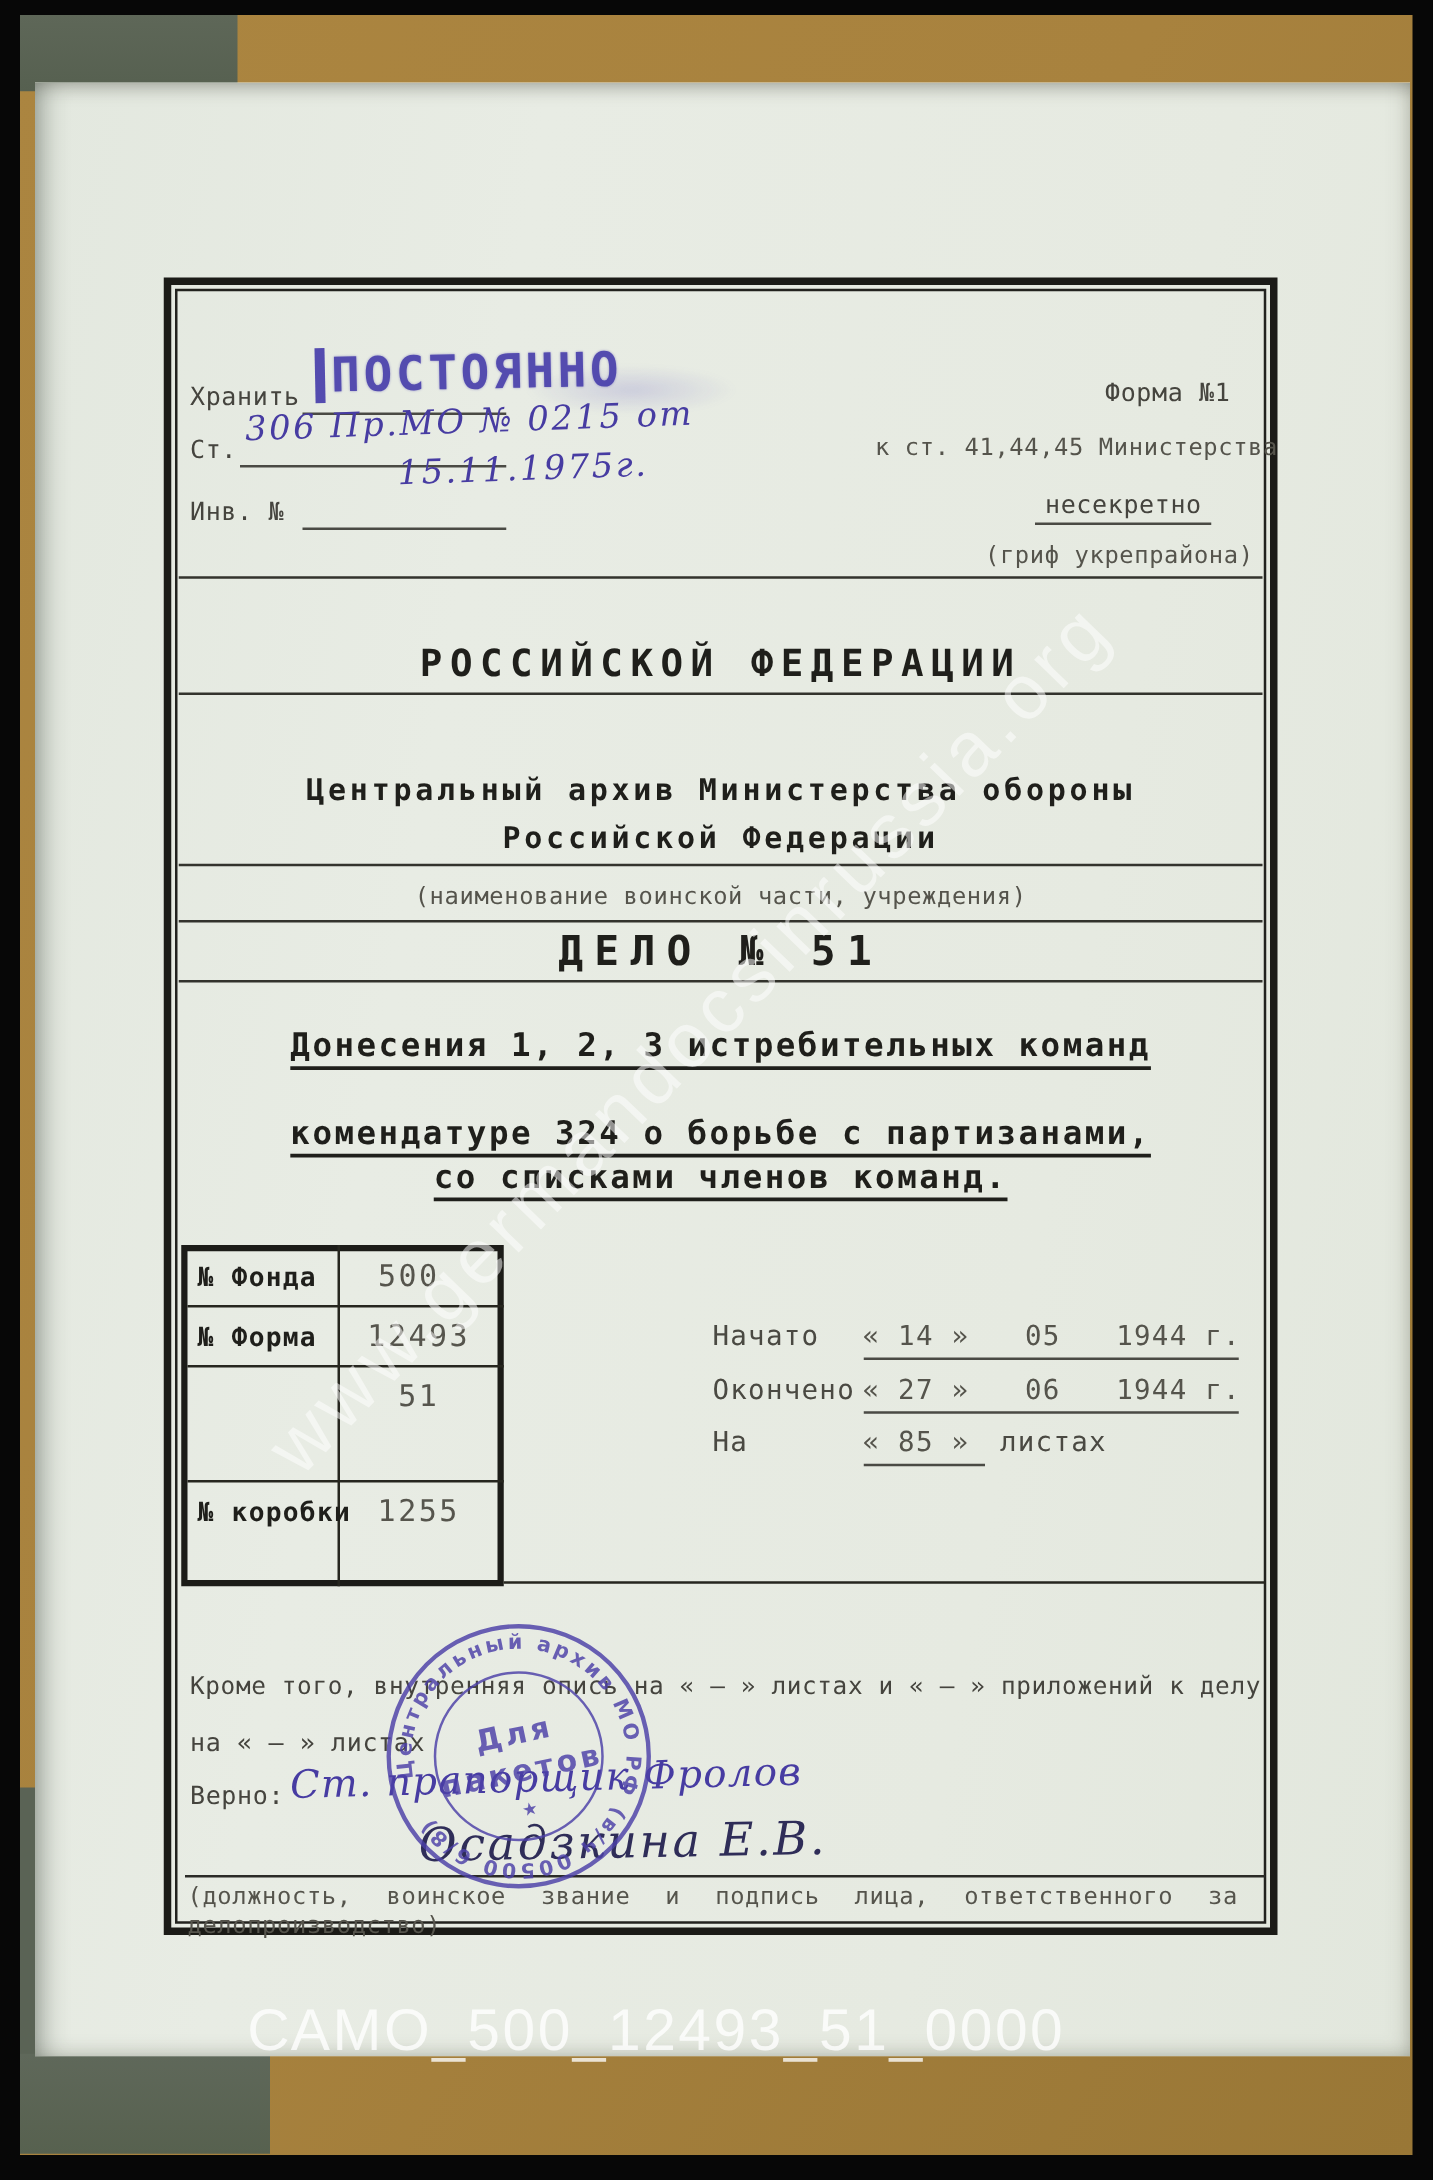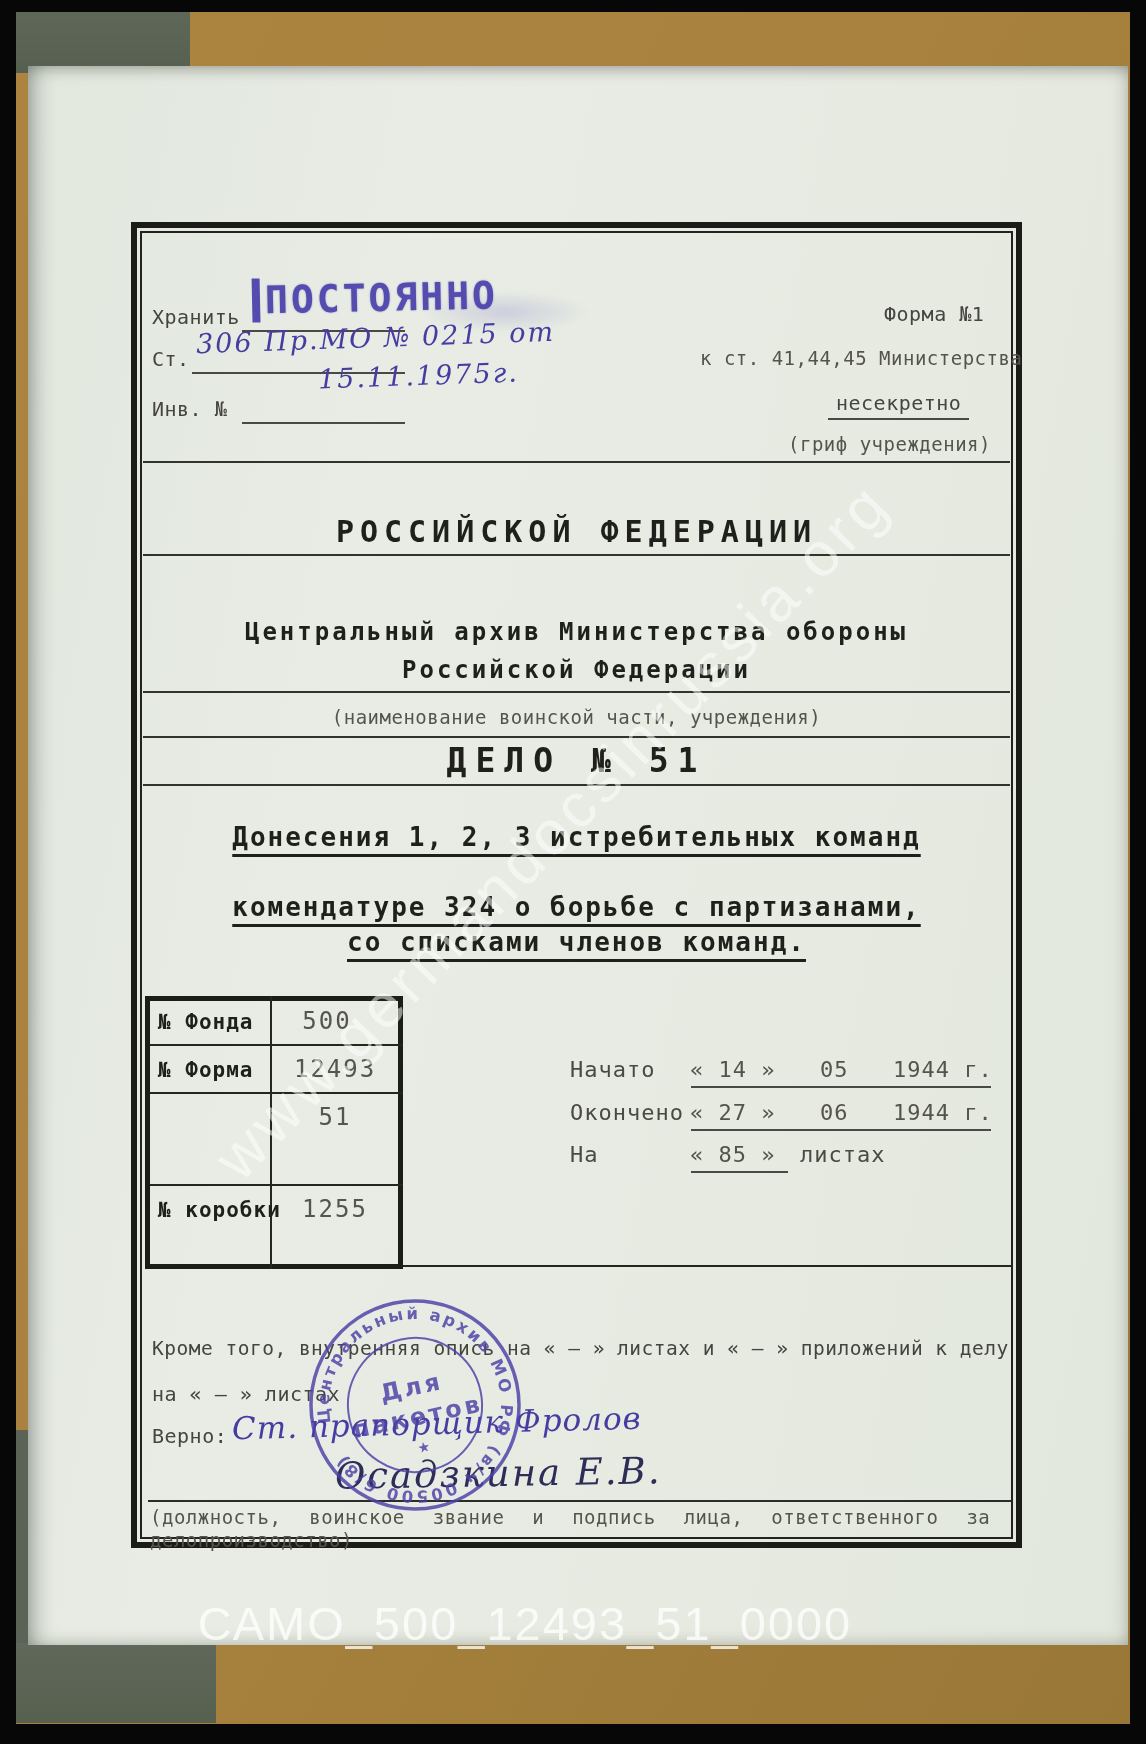--- a/index.html
+++ b/index.html
@@ -61,21 +61,21 @@
   <div class="abs hand" style="left:196px;top:322px;font-size:27px;letter-spacing:2px;transform:rotate(-2deg);">306 Пр.МО № 0215 от</div>
   <div class="abs ul" style="left:192px;top:372px;width:213px;"></div>
   <div class="abs hand" style="left:318px;top:360px;font-size:27px;letter-spacing:2px;transform:rotate(-2deg);">15.11.1975г.</div>
 
   <div class="abs t" style="left:152px;top:397px;">Инв. №</div>
   <div class="abs ul" style="left:242px;top:422px;width:163px;"></div>
 
   <div class="abs t" style="left:884px;top:302px;">Форма №1</div>
   <div class="abs t-sm" style="left:700px;top:347px;">к ст. 41,44,45 Министерства</div>
   <div class="abs t" style="left:828px;top:391px;border-bottom:2px solid #4a4a44;padding:0 8px 3px 8px;">несекретно</div>
-  <div class="abs t-sm" style="left:788px;top:433px;">(гриф учреждения)</div>
+  <div class="abs t-sm" style="left:788px;top:433px;">(гриф укрепрайона)</div>
 
   <div class="abs hr" style="top:461px;"></div>
   <div class="abs hr" style="top:554px;"></div>
   <div class="abs hr" style="top:691px;"></div>
   <div class="abs hr" style="top:736px;"></div>
   <div class="abs hr" style="top:784px;"></div>
 
   <div class="abs bold-head" style="top:514px;font-size:30px;letter-spacing:6px;">РОССИЙСКОЙ ФЕДЕРАЦИИ</div>
 
   <div class="abs bold-head" style="top:618px;font-size:24px;letter-spacing:3px;">Центральный архив Министерства обороны</div>

